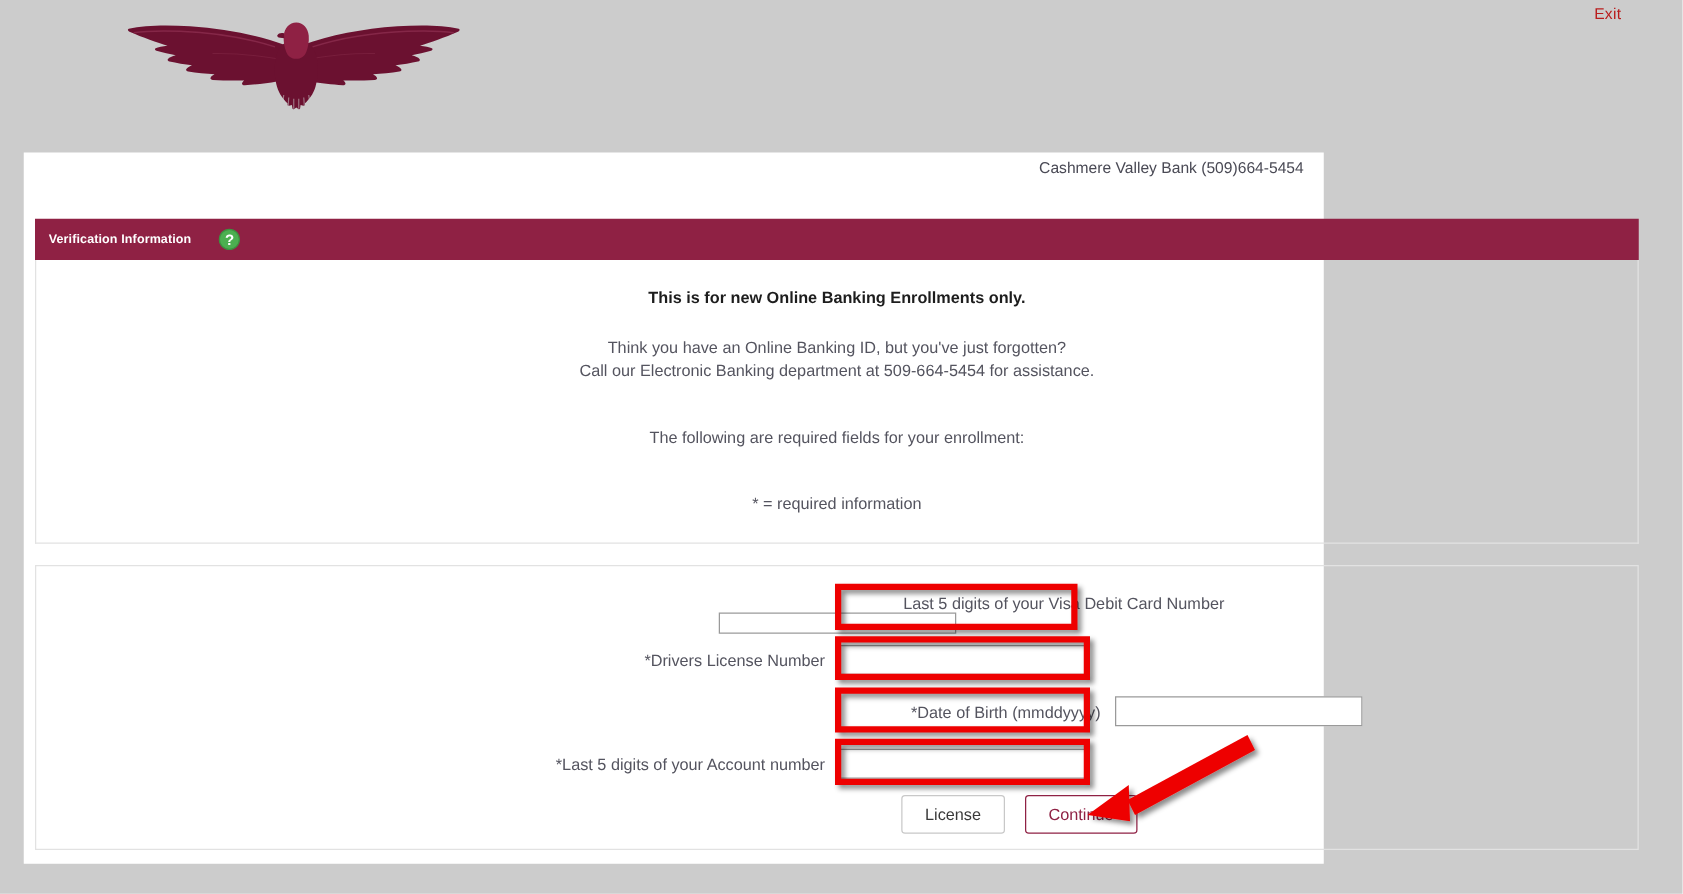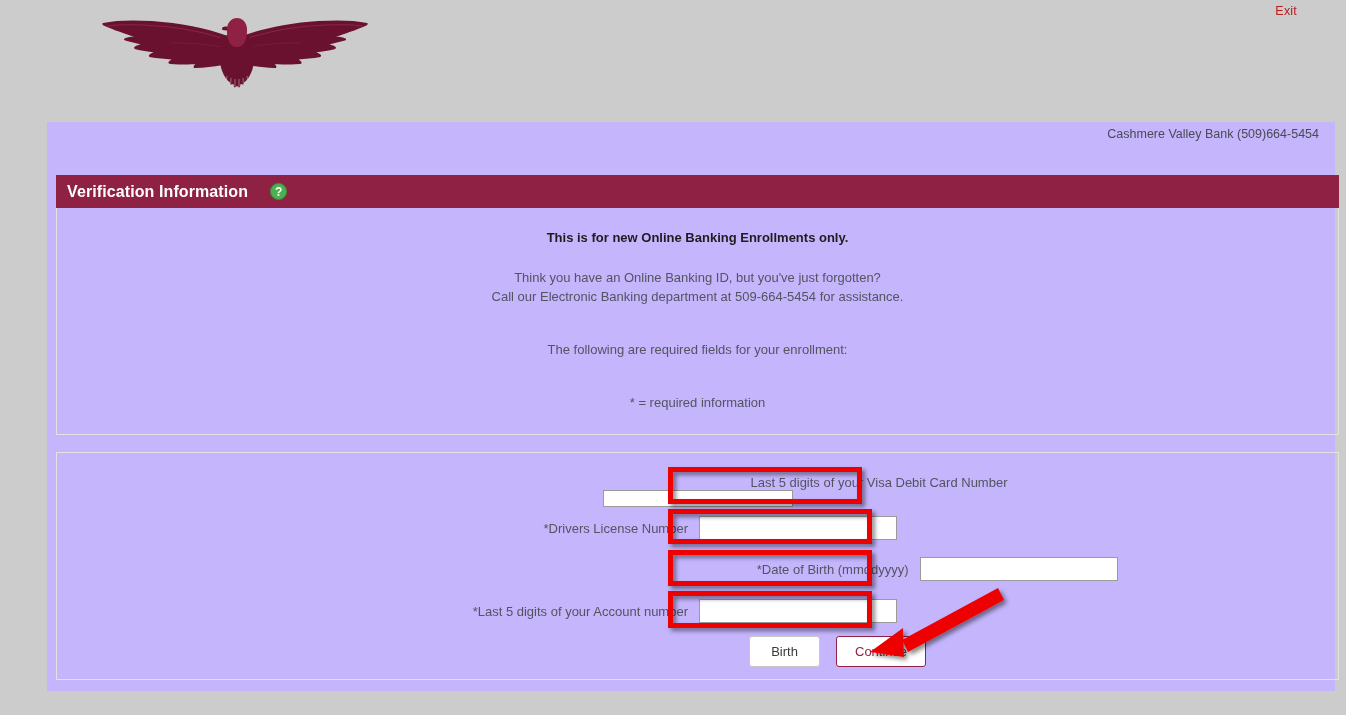--- a/index.html
+++ b/index.html
@@ -47,24 +47,23 @@
     letter-spacing: .4px;
     margin-top: 2px;
     white-space: nowrap;
   }
 
   
   .page-panel {
     position: absolute;
     left: 19px;
     top: 122px;
-    width: 1288px;
+    width: 1040px;
     height: 569px;
-    background: #c4b5fd;
-    margin-left: 28px;
+    background: #ffffff;
   }
 
   .phone-line {
     position: absolute;
     right: 16px;
     top: 5px;
     font-size: 12.5px;
     color: #4a4a55;
     white-space: nowrap;
   }
@@ -75,21 +74,21 @@
     left: 9px;
     top: 53px;
     width: 1283px;
     height: 33px;
     background: #8F2144;
     display: flex;
     align-items: center;
   }
   .section-header-title {
     color: #ffffff;
-    font-size: 16px;
+    font-size: 10px;
     font-weight: bold;
     margin-left: 11px;
     letter-spacing: .1px;
   }
   .help-icon {
     width: 17px;
     height: 17px;
     border-radius: 50%;
     background: #4CAF50;
     border: 1px solid #3d9140;
@@ -313,21 +312,21 @@
       <label class="field-label">*Date of Birth (mmddyyyy)</label>
       <input class="field-input" style="width: 198px;" type="text" placeholder="">
     </div>
 
     <div class="field-row" style="top:146px;">
       <label class="field-label">*Last 5 digits of your Account number</label>
       <input class="field-input" style="width: 198px;" type="text" placeholder="">
     </div>
 
     <div class="button-row">
-      <button class="btn btn-cancel">Birth</button>
+      <button class="btn btn-cancel">License</button>
       <button class="btn btn-continue">Continue</button>
     </div>
 
   </div>
 </div>
 
 <div class="annot-box" style="left:668px; top:467px; width:194px; height:37px;"></div>
 <div class="annot-box" style="left:668px; top:509px; width:204px; height:35px;"></div>
 <div class="annot-box" style="left:668px; top:550px; width:204px; height:36px;"></div>
 <div class="annot-box" style="left:668px; top:591px; width:204px; height:37px;"></div>

